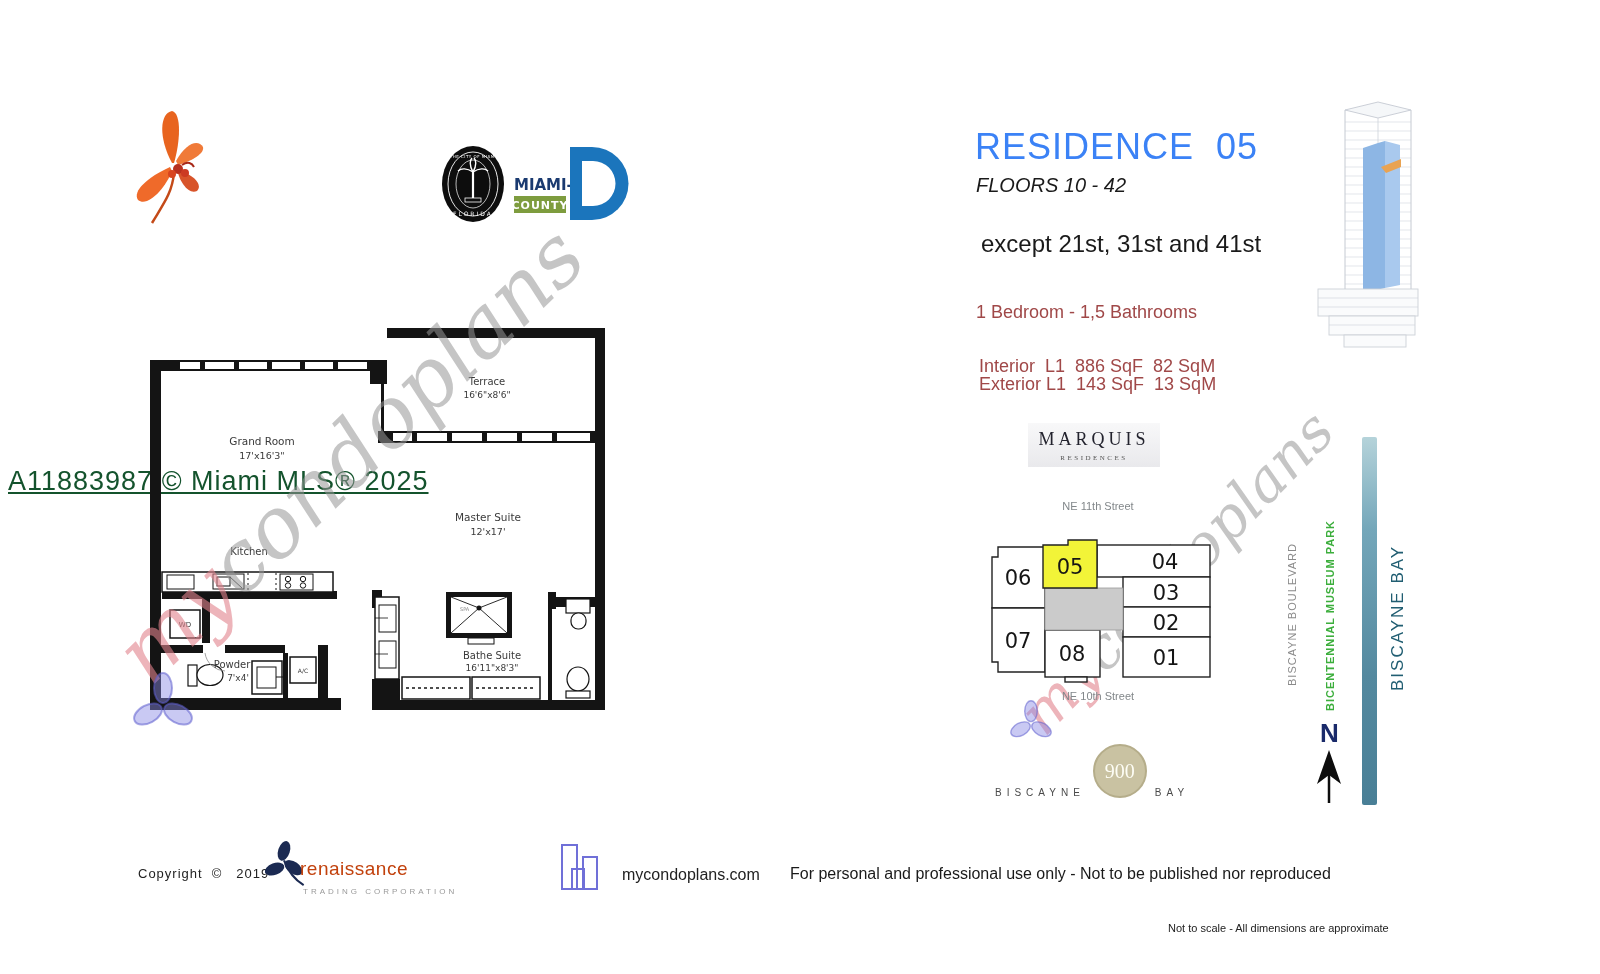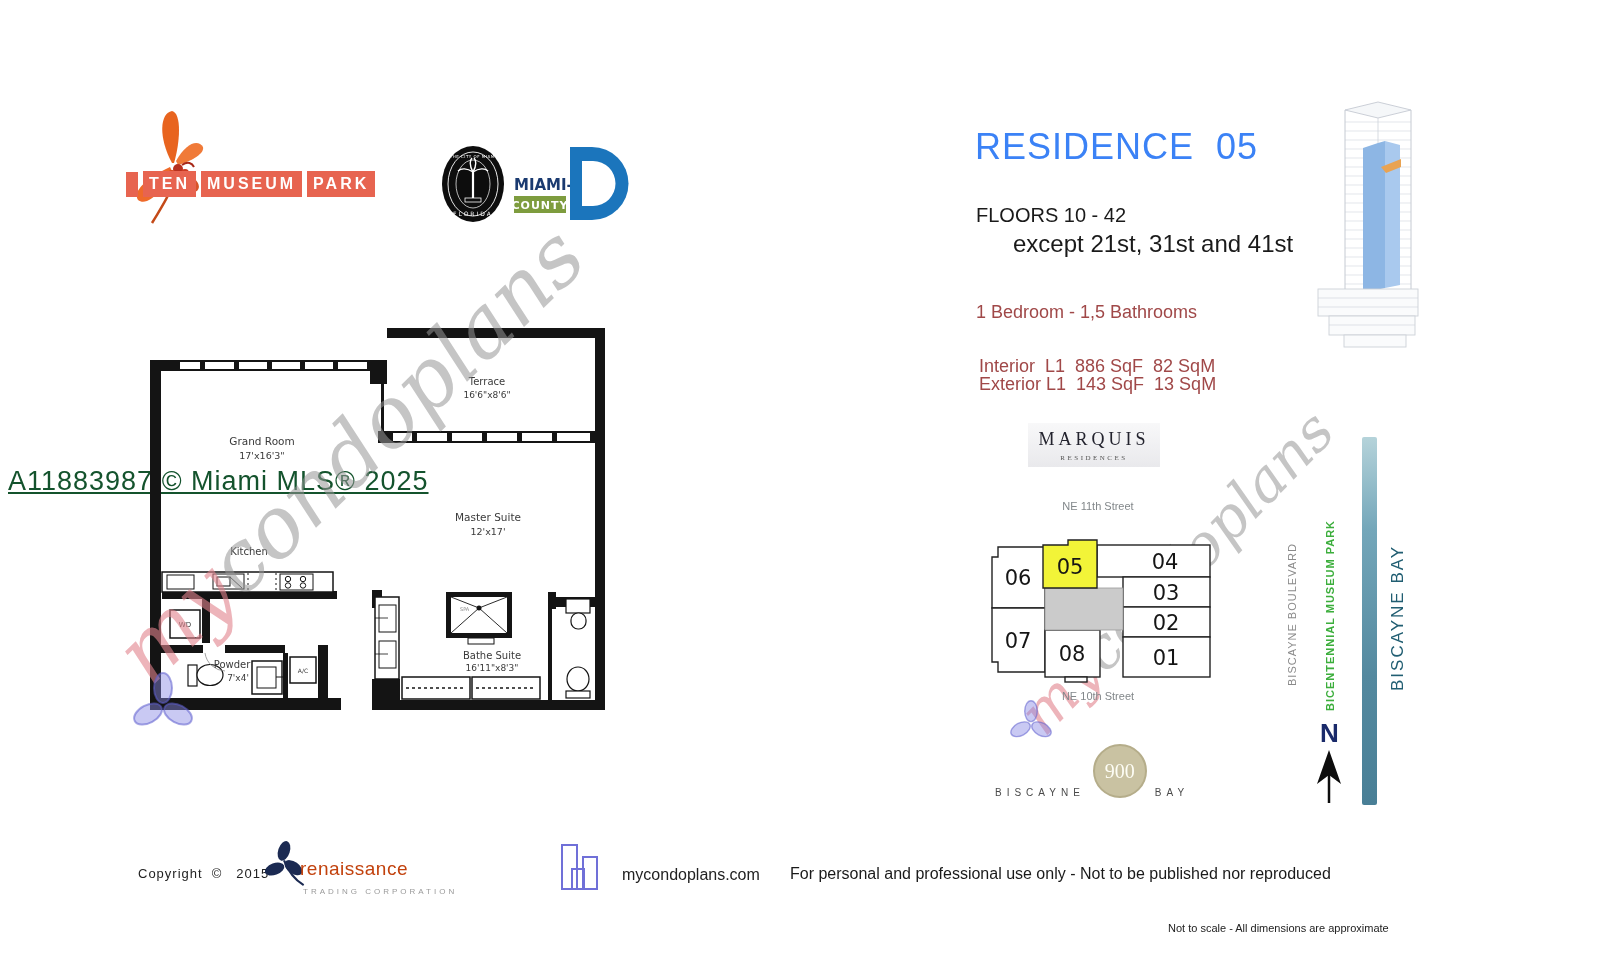--- a/index.html
+++ b/index.html
@@ -60,23 +60,20 @@
     <path d="M52,70 C50,90 42,100 30,120" stroke="#c44a18" stroke-width="2.5" fill="none"></path>
     <path d="M50,60 C36,34 38,10 50,8 C60,10 58,40 52,60 Z" fill="#e8641f"></path>
     <path d="M48,64 C26,74 10,88 16,97 C26,105 44,84 50,68 Z" fill="#ef6a2a"></path>
     <path d="M54,58 C64,40 76,36 81,44 C83,52 64,60 56,62 Z" fill="#f07a38"></path>
     <path d="M58,68 C72,72 81,82 75,88 C66,92 58,78 56,70 Z" fill="#d8542a"></path>
     <circle cx="56" cy="66" r="5" fill="#b8301e"></circle>
     <circle cx="63" cy="70" r="4" fill="#cc3a22"></circle>
     <circle cx="50" cy="71" r="4" fill="#d8451f"></circle>
     <path d="M60,62 C66,58 70,60 72,64" stroke="#a82818" stroke-width="2" fill="none"></path>
   </svg>
-  <div class="abs" style="left:126px;top:171px;">
-    <span class="tile sq"></span><span class="tile">TEN</span><span class="tile">MUSEUM</span><span class="tile">PARK</span>
-  </div>
 
   <svg class="abs" style="left:441px;top:144px;" width="64" height="80" viewBox="0 0 64 80">
     <ellipse cx="32" cy="40" rx="31" ry="38" fill="#0d0d0d"></ellipse>
     <ellipse cx="32" cy="40" rx="25" ry="32" fill="none" stroke="#ffffff" stroke-width="0.9"></ellipse>
     <ellipse cx="32" cy="40" rx="17" ry="24" fill="none" stroke="#ffffff" stroke-width="0.7"></ellipse>
     <text x="32" y="14" text-anchor="middle" font-size="4" fill="#ffffff" letter-spacing="0.5">THE CITY OF MIAMI</text>
     <line x1="32" y1="28" x2="32" y2="54" stroke="#ffffff" stroke-width="2.2"></line>
     <path d="M32,28 C26,24 20,24 17,27 M32,28 C38,24 44,24 47,27 M32,28 C28,21 29,16 31,14 M32,28 C36,21 35,16 33,14" stroke="#ffffff" stroke-width="1.4" fill="none"></path>
     <rect x="24" y="54" width="16" height="4" fill="none" stroke="#ffffff" stroke-width="0.8"></rect>
     <text x="32" y="72" text-anchor="middle" font-size="6" fill="#ffffff" letter-spacing="2">FLORIDA</text>
@@ -84,22 +81,22 @@
 
   <svg class="abs" style="left:514px;top:145px;" width="120" height="80" viewBox="0 0 120 80">
     <text x="0" y="45" font-size="15" font-weight="bold" fill="#1a3a70" font-family="Liberation Sans,sans-serif">MIAMI-DADE</text>
     <rect x="0" y="51" width="52" height="17" fill="#7e9c3e"></rect>
     <text x="26" y="64" text-anchor="middle" font-size="11" font-weight="bold" fill="#ffffff" letter-spacing="1" font-family="Liberation Sans,sans-serif">COUNTY</text>
     <path d="M56,2 h22 a36,36 0 0 1 0,73 h-22 z" fill="#1b75bc"></path>
     <path d="M68,16 h11 a22,22 0 0 1 0,45 h-11 z" fill="#ffffff"></path>
   </svg>
 
   <div class="abs res-title pre" style="left:975px;top:126px;">RESIDENCE  05</div>
-  <div class="abs res-line pre" style="left:976px;top:204px;">FLOORS 10 - 42</div>
-  <div class="abs res-except pre" style="left:981px;top:230px;margin-left:32px;">except 21st, 31st and 41st</div>
+  <div class="abs res-line pre" style="left:976px;top:174px;font-style:italic;">FLOORS 10 - 42</div>
+  <div class="abs res-except pre" style="left:981px;top:230px;">except 21st, 31st and 41st</div>
   <div class="abs res-red pre" style="left:976px;top:302px;">1 Bedroom - 1,5 Bathrooms</div>
   <div class="abs res-red pre" style="left:979px;top:356px;">Interior  L1  886 SqF  82 SqM</div>
   <div class="abs res-red pre" style="left:979px;top:374px;">Exterior L1  143 SqF  13 SqM</div>
 
   <svg class="abs" style="left:1296px;top:92px;" width="132" height="262" viewBox="0 0 132 262">
     <g stroke="#d7dbe2" stroke-width="0.7">
       <path d="M49,30H115 M49,39H115 M49,48H115 M49,57H115 M49,66H115 M49,75H115 M49,84H115 M49,93H115 M49,102H115 M49,111H115 M49,120H115 M49,129H115 M49,138H115 M49,147H115 M49,156H115 M49,165H115 M49,174H115 M49,183H115 M49,192H115"></path>
     </g>
     <polygon points="49,18 82,10 115,18 82,26" fill="#f5f7f9" stroke="#c5cad2" stroke-width="0.9"></polygon>
     <line x1="49" y1="18" x2="49" y2="197" stroke="#c5cad2" stroke-width="1"></line>
@@ -293,21 +290,21 @@
   <div class="abs vtext park" style="left:1324px;top:518px;">BICENTENNIAL MUSEUM PARK</div>
   <div class="abs baybar" style="left:1362px;top:437px;"></div>
   <div class="abs vtext bay" style="left:1388px;top:543px;">BISCAYNE BAY</div>
 
   <div class="abs north-n" style="left:1320px;top:718px;">N</div>
   <svg class="abs" style="left:1314px;top:748px;" width="30" height="56" viewBox="0 0 30 56">
     <path d="M15,2 L27,36 L15,27 L3,36 Z" fill="#0d0d0d"></path>
     <line x1="15" y1="27" x2="15" y2="55" stroke="#0d0d0d" stroke-width="2.5"></line>
   </svg>
 
-  <div class="abs foot-copy pre" style="left:138px;top:866px;">Copyright  ©   2015</div>
+  <div class="abs foot-copy pre" style="left:138px;top:866px;">Copyright  ©   2019</div>
   <svg class="abs" style="left:260px;top:838px;" width="48" height="52" viewBox="0 0 66 70">
     <g fill="#1b2a52">
       <ellipse cx="33" cy="17" rx="8" ry="14" transform="rotate(18 33 17)"></ellipse>
       <ellipse cx="20" cy="42" rx="8" ry="14" transform="rotate(70 20 42)"></ellipse>
       <ellipse cx="46" cy="40" rx="8" ry="14" transform="rotate(-55 46 40)"></ellipse>
     </g>
     <path d="M33,30 C40,48 50,58 60,64" stroke="#1b2a52" stroke-width="3" fill="none"></path>
   </svg>
   <div class="abs ren-name" style="left:300px;top:858px;">renaissance</div>
   <div class="abs ren-sub" style="left:303px;top:887px;">TRADING CORPORATION</div>

